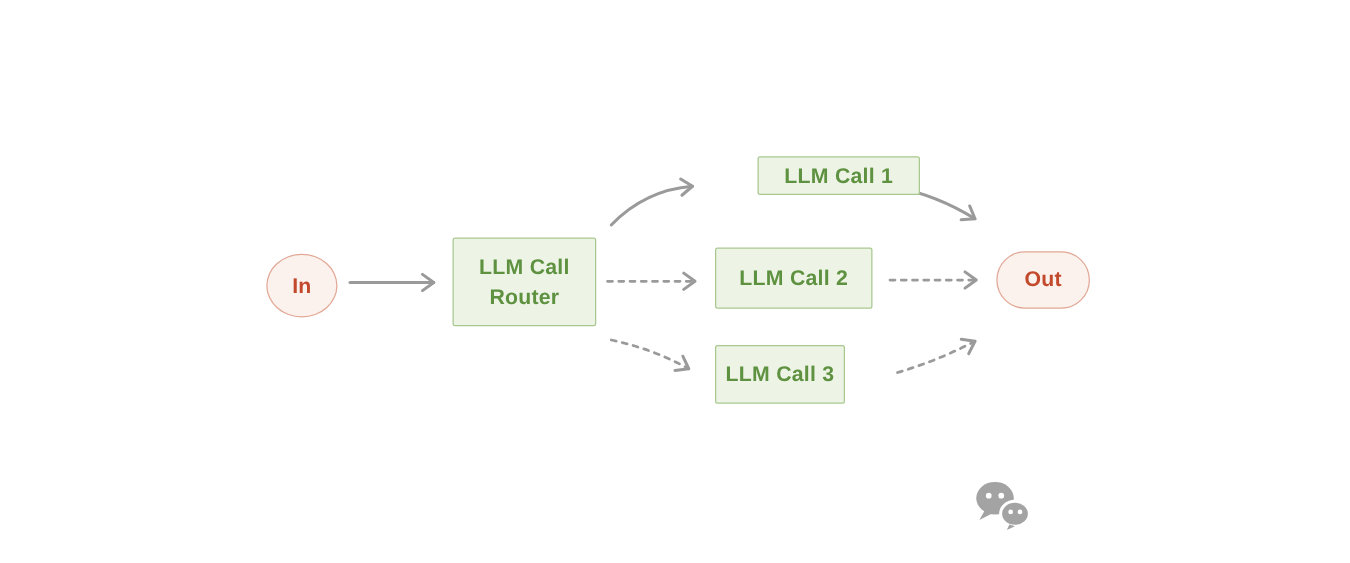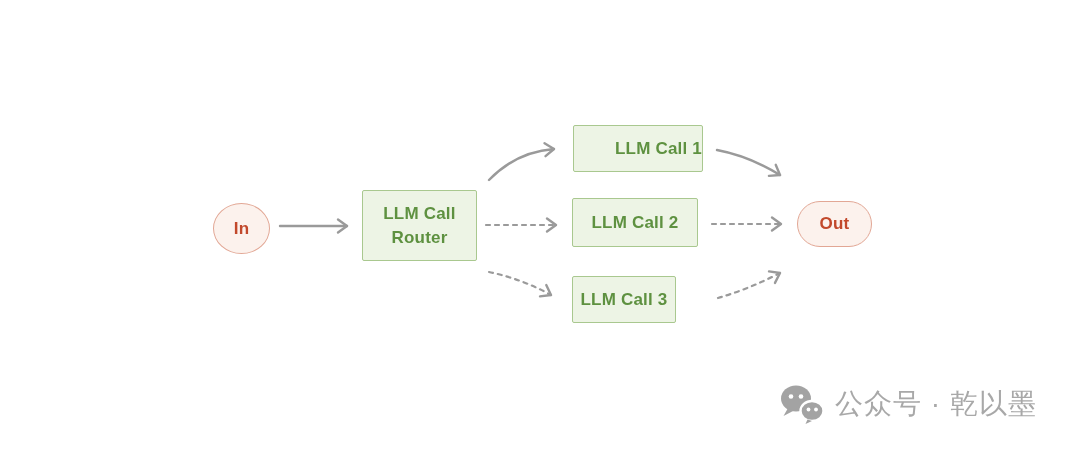--- a/index.html
+++ b/index.html
@@ -23,21 +23,21 @@
   .node.green{
     background:var(--green-fill); border:1px solid var(--green-border);
     color:var(--green-text); font-size:17px; border-radius:2px; line-height:24px;
   }
   .node.pink{
     background:var(--pink-fill); border:1.5px solid var(--pink-border);
     color:var(--pink-text); font-size:17px;
   }
   .node-in{left:213px; top:203px; width:57px; height:51px; border-radius:50%;}
   .node-router{left:362px; top:190px; width:115px; height:71px;}
-  .node-call1{left:573px; top:125px; width:130px; height:47px;align-items:flex-end;}
+  .node-call1{left:606px; top:125px; width:130px; height:31px;}
   .node-call2{left:572px; top:198px; width:126px; height:49px;}
   .node-call3{left:572px; top:276px; width:104px; height:47px;}
   .node-out{left:797px; top:201px; width:75px; height:46px; border-radius:23px; font-size:18px;text-align:right;}
   .watermark{
     position:absolute; left:779px; top:383px; height:42px;
     display:flex; align-items:center; gap:10px;
     color:var(--watermark); font-size:28px; letter-spacing:1px; user-select:none;
   }
 </style>
 </head>
@@ -93,16 +93,15 @@
         <ellipse cx="33" cy="27" rx="11.5" ry="10" stroke="#ffffff" stroke-width="2.4"></ellipse>
         <path d="M28.5,35.5 L26.5,40 L33,37 Z"></path>
       </g>
       <g fill="#ffffff">
         <circle cx="12" cy="12.5" r="2.3"></circle>
         <circle cx="22" cy="12.5" r="2.3"></circle>
         <circle cx="29.5" cy="25.5" r="1.9"></circle>
         <circle cx="37" cy="25.5" r="1.9"></circle>
       </g>
     </svg>
-    <span>公众号 · 乾以墨</span>
   </div>
 
 </div>
 
 </body></html>

